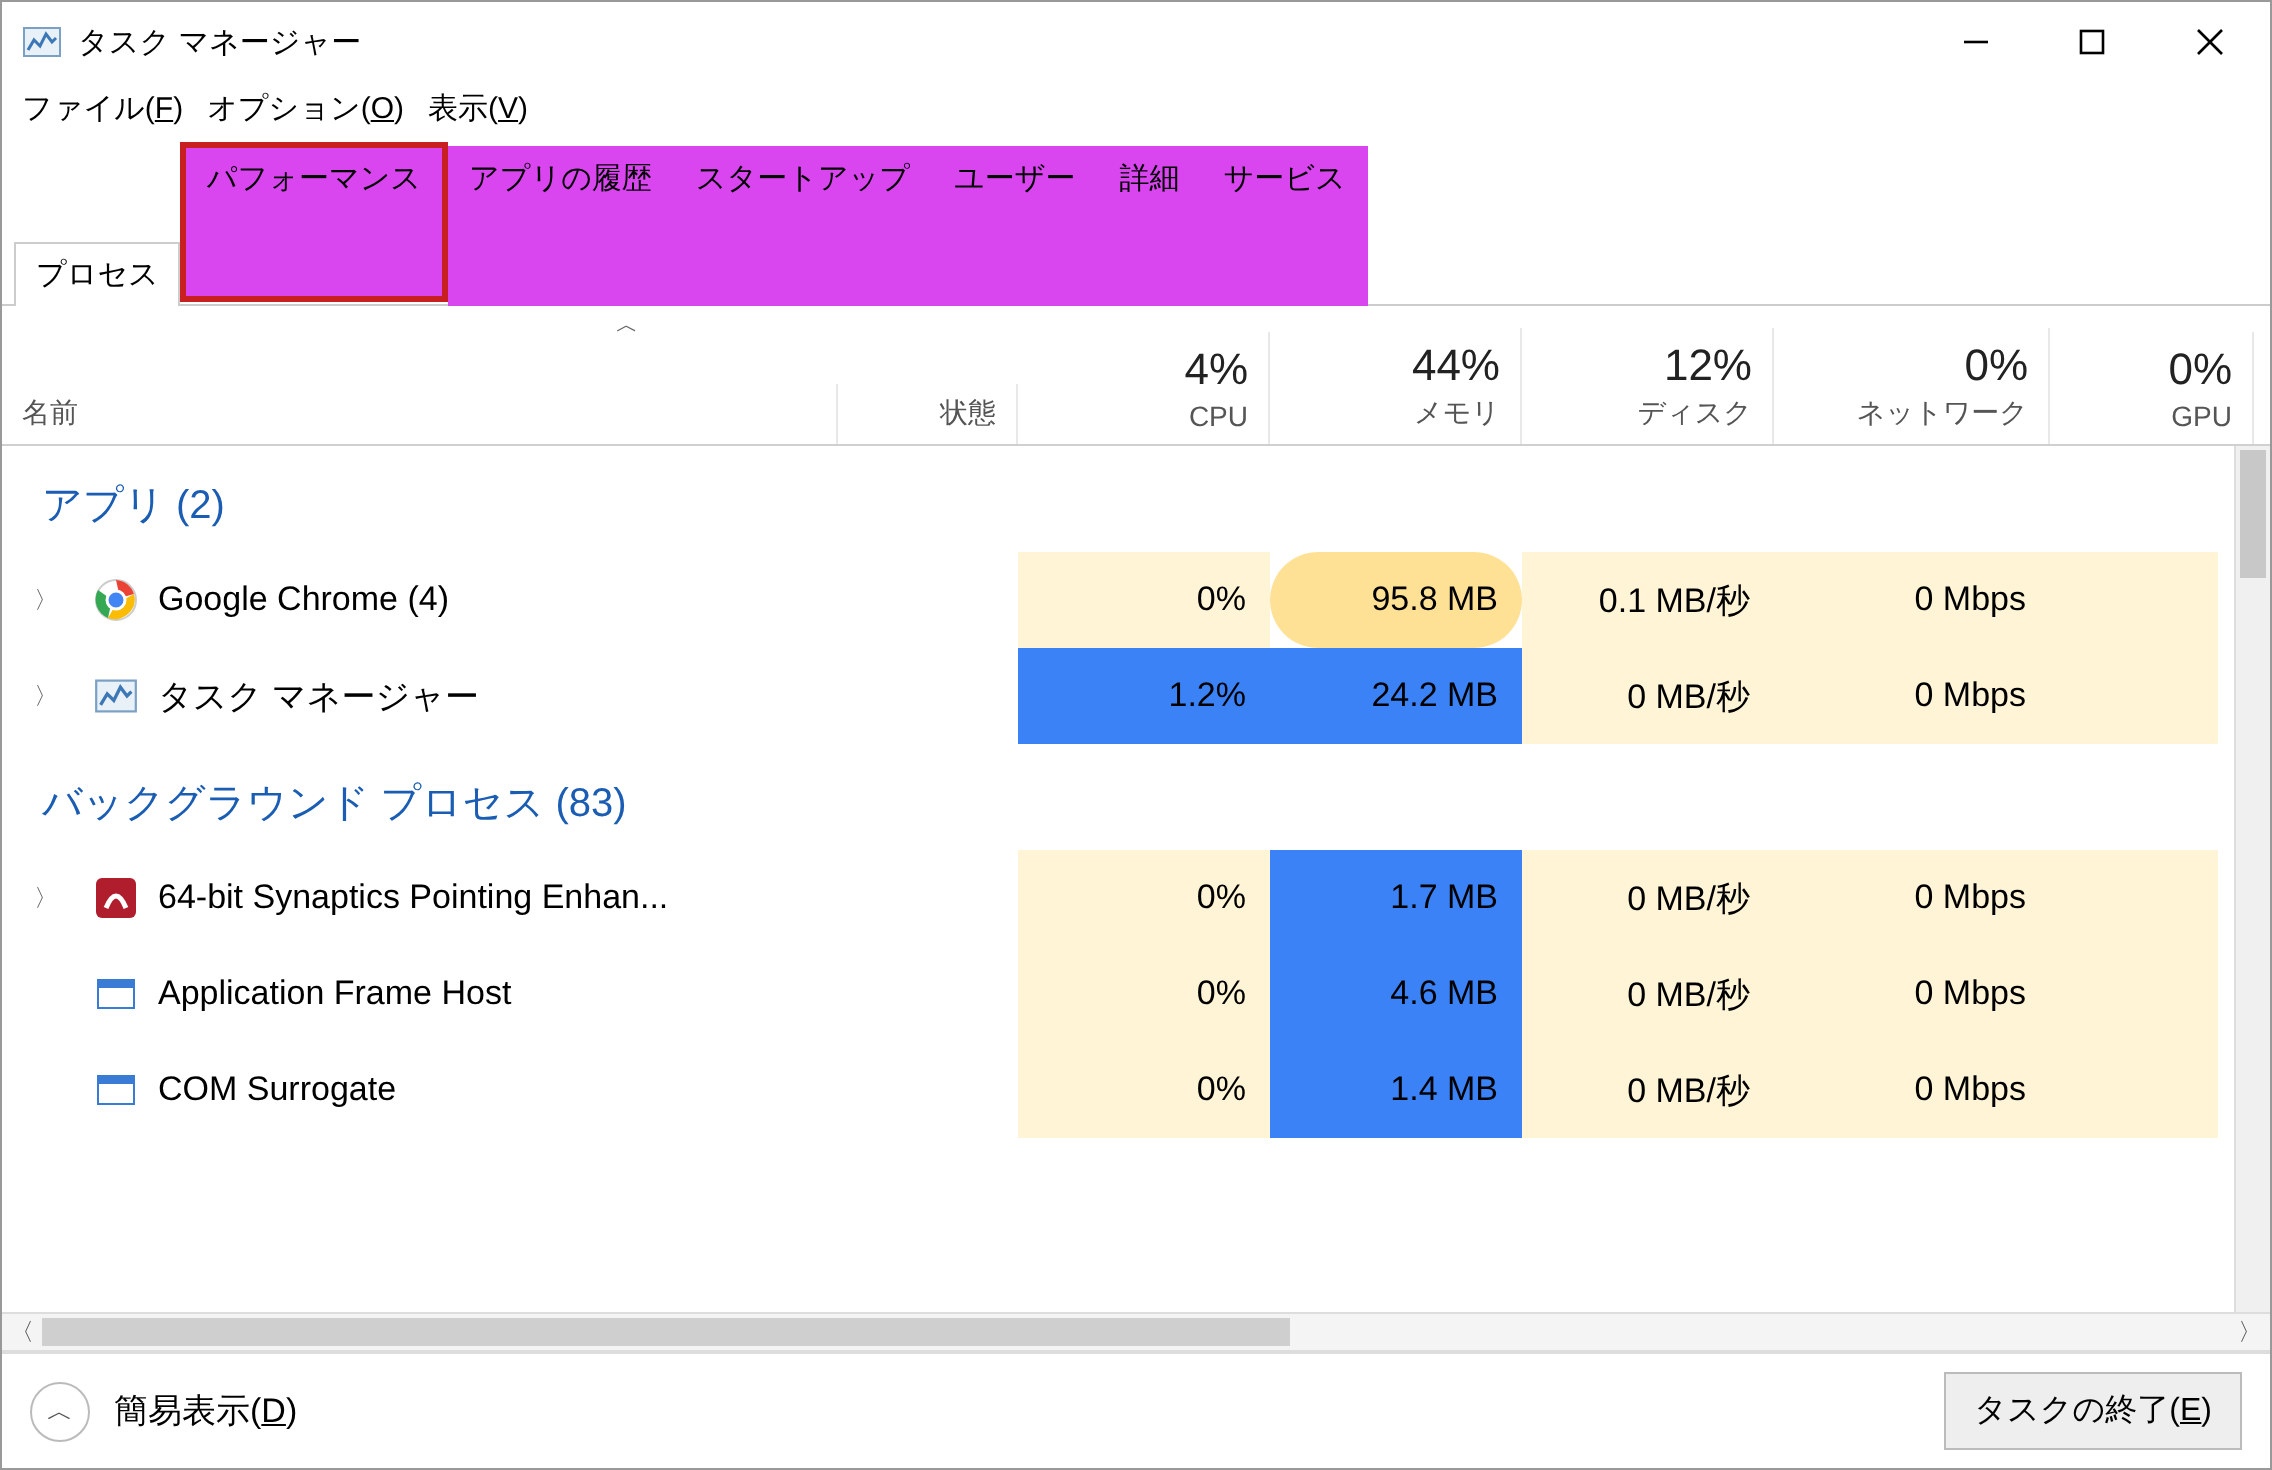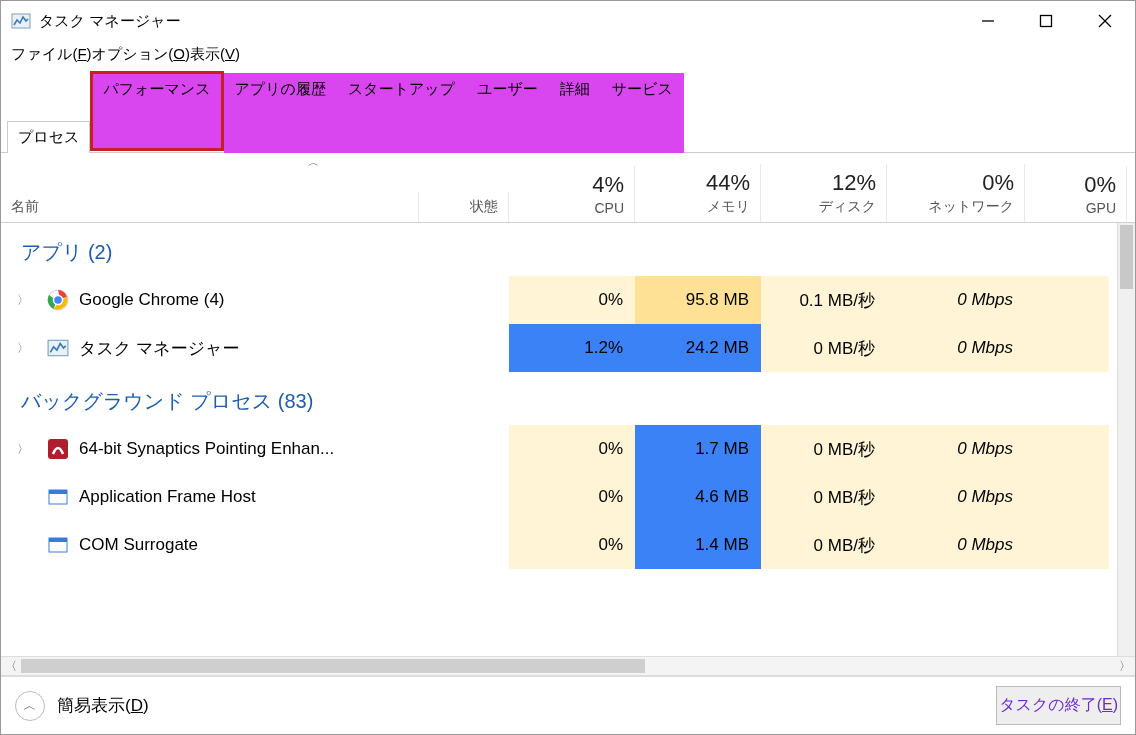--- a/index.html
+++ b/index.html
@@ -26,21 +26,21 @@
 }
 .titlebar .title { font-size: 15px; }
 .titlebar .spacer { flex: 1; }
 .winbtn {
   width: 58px; height: 40px; display: flex; align-items: center; justify-content: center;
   font-size: 16px; cursor: default;
 }
 .winbtn.big { width: 60px; }
 
 .menubar {
-  display: flex; gap: 0; padding: 4px 10px; font-size: 15px;
+  display: flex; gap: 12px; padding: 4px 10px; font-size: 15px;
 }
 .menu-item { cursor: default; }
 .menu-item u { text-decoration: underline; }
 
 .tabs {
   display: flex; padding: 4px 6px 0 6px; border-bottom: 1px solid #ccc;
   font-size: 15px;
 }
 .tab {
   padding: 6px 10px; border: 1px solid transparent; border-bottom: none;
@@ -88,51 +88,51 @@
 .row {
   display: flex; align-items: center; height: 48px;
   font-size: 17px;
 }
 .cell { height: 100%; display: flex; align-items: center; justify-content: flex-end; padding: 0 12px; }
 .cell.name { width: 418px; justify-content: flex-start; font-size: 17px; }
 .cell.status { width: 90px; }
 .cell.cpu { width: 126px; }
 .cell.mem { width: 126px; }
 .cell.disk { width: 126px; }
-.cell.net { width: 138px; font-style: italic; }
+.cell.net { width: 138px; }
 .cell.gpu { width: 84px; }
 .expand-caret {
   width: 20px; display: inline-block; color: #666; font-size: 12px; margin-left: 4px; margin-right: 10px;
 }
 .proc-icon { width: 22px; height: 22px; margin-right: 10px; display: inline-flex; align-items: center; justify-content: center;}
 .heat1 { background: #fff4d6; }
 .heat2 { background: #3b82f6; }
-.heat3 { background: #ffe196; }
+.heat3 { background: #ffe196; border-radius: 24px; }
 
 .hscroll {
   height: 20px; background: #f4f4f4; border-top: 1px solid #ddd; border-bottom: 1px solid #ddd;
   display: flex; align-items: center;
 }
 .hscroll .arrow { width: 20px; text-align: center; color: #555; font-size: 12px;}
 .hscroll .track { flex: 1; position: relative; height: 100%; }
 .hscroll .thumb { position: absolute; left: 0; top: 2px; bottom: 2px; width: 57%; background: #cfcfcf; }
 
 .footer {
   height: 58px; border-top: 1px solid #ddd; display: flex; align-items: center;
   padding: 0 14px; gap: 12px;
 }
 .circle-btn {
   width: 30px; height: 30px; border: 1px solid #bbb; border-radius: 50%;
   display: flex; align-items: center; justify-content: center; font-size: 13px; color: #555;
 }
 .footer .label { font-size: 17px; }
 .footer .spacer { flex: 1; }
 .endtask-btn {
-  padding: 8px 2px; background: #eee; border: 1px solid #bbb;
-  color: #6d28d9; font-size: 16px;
+  padding: 8px 14px; background: #eee; border: 1px solid #bbb;
+  color: #000000; font-size: 16px;
 }
 </style>
 </head>
 <body>
 
 <div class="titlebar">
   <span class="app-icon">
     <svg width="20" height="20" viewBox="0 0 20 20">
         <rect x="1" y="3" width="18" height="14" fill="#e8f0f8" stroke="#7aa0c4"></rect>
         <polyline points="3,14 6,9 9,12 12,6 15,10 17,8" fill="none" stroke="#3b78b5" stroke-width="1.5"></polyline>

